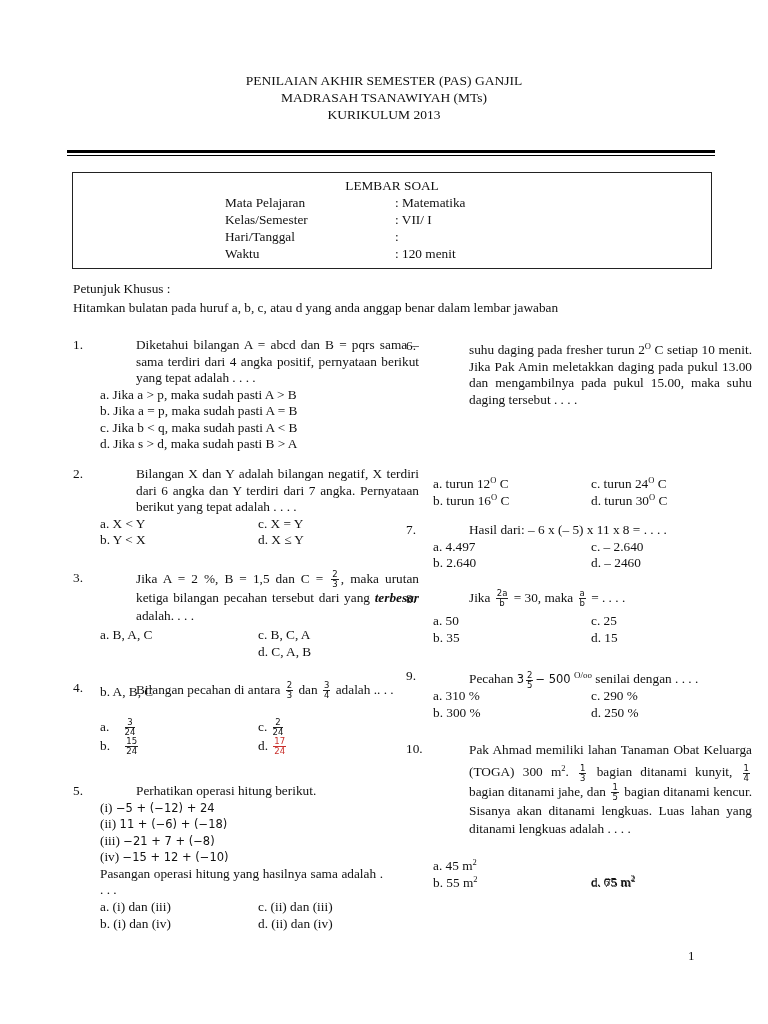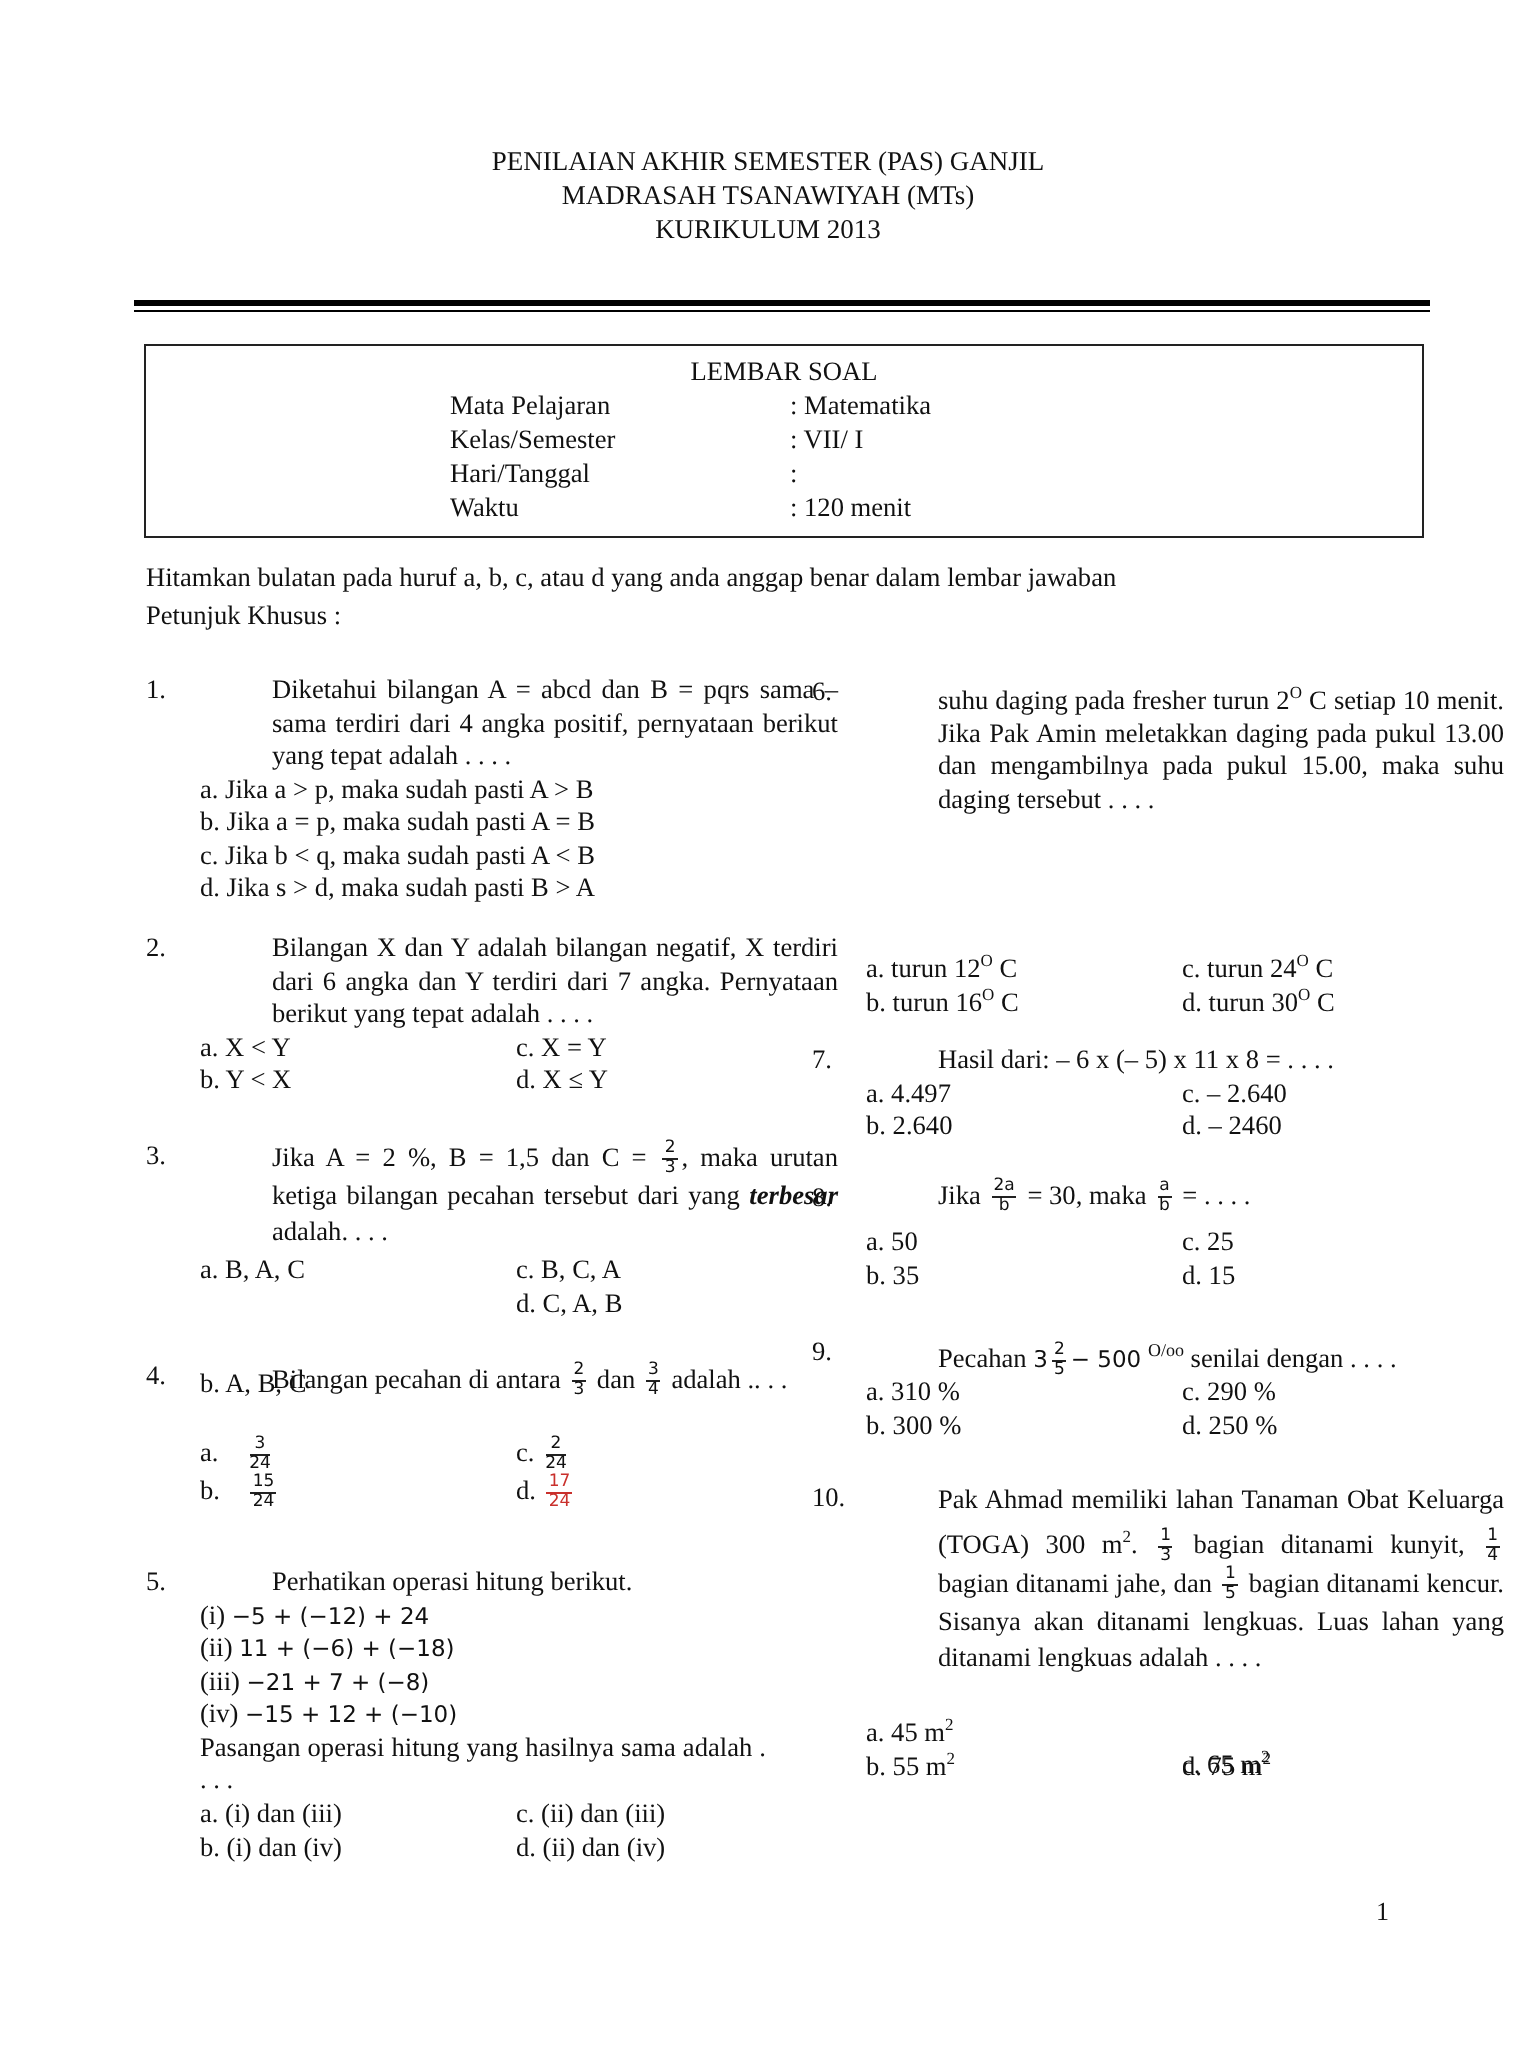--- a/index.html
+++ b/index.html
@@ -54,22 +54,22 @@
     <span class="info-label">Hari/Tanggal</span>
     <span class="info-value">:</span>
   </div>
   <div class="info-row" style="top:73px">
     <span class="info-label">Waktu</span>
     <span class="info-value">: 120 menit</span>
   </div>
 </div>
 
 <div class="instr">
+  <div>Petunjuk  Khusus :</div>
   <div>Hitamkan  bulatan  pada huruf  a, b, c, atau d yang anda anggap benar dalam lembar jawaban</div>
-  <div>Petunjuk  Khusus :</div>
 </div>
 
 <div class="q" style="left:73px; top:337px; width:310px;">
   <span class="num">1.</span>
   <div class="body" style="width:283px;">Diketahui bilangan A = abcd dan B = pqrs sama – sama terdiri dari 4 angka positif, pernyataan berikut yang tepat adalah . . . .</div>
   <div class="opts" style="top:49.5px;">
     <div class="opt" style="top:0;">a.   Jika a &gt; p, maka sudah pasti A &gt; B</div>
     <div class="opt" style="top:16.5px;">b.   Jika a = p, maka sudah pasti A = B</div>
     <div class="opt" style="top:33px;">c.   Jika b &lt; q, maka sudah pasti A &lt; B</div>
     <div class="opt" style="top:49.5px;">d.   Jika s &gt; d, maka sudah pasti B &gt; A</div>

